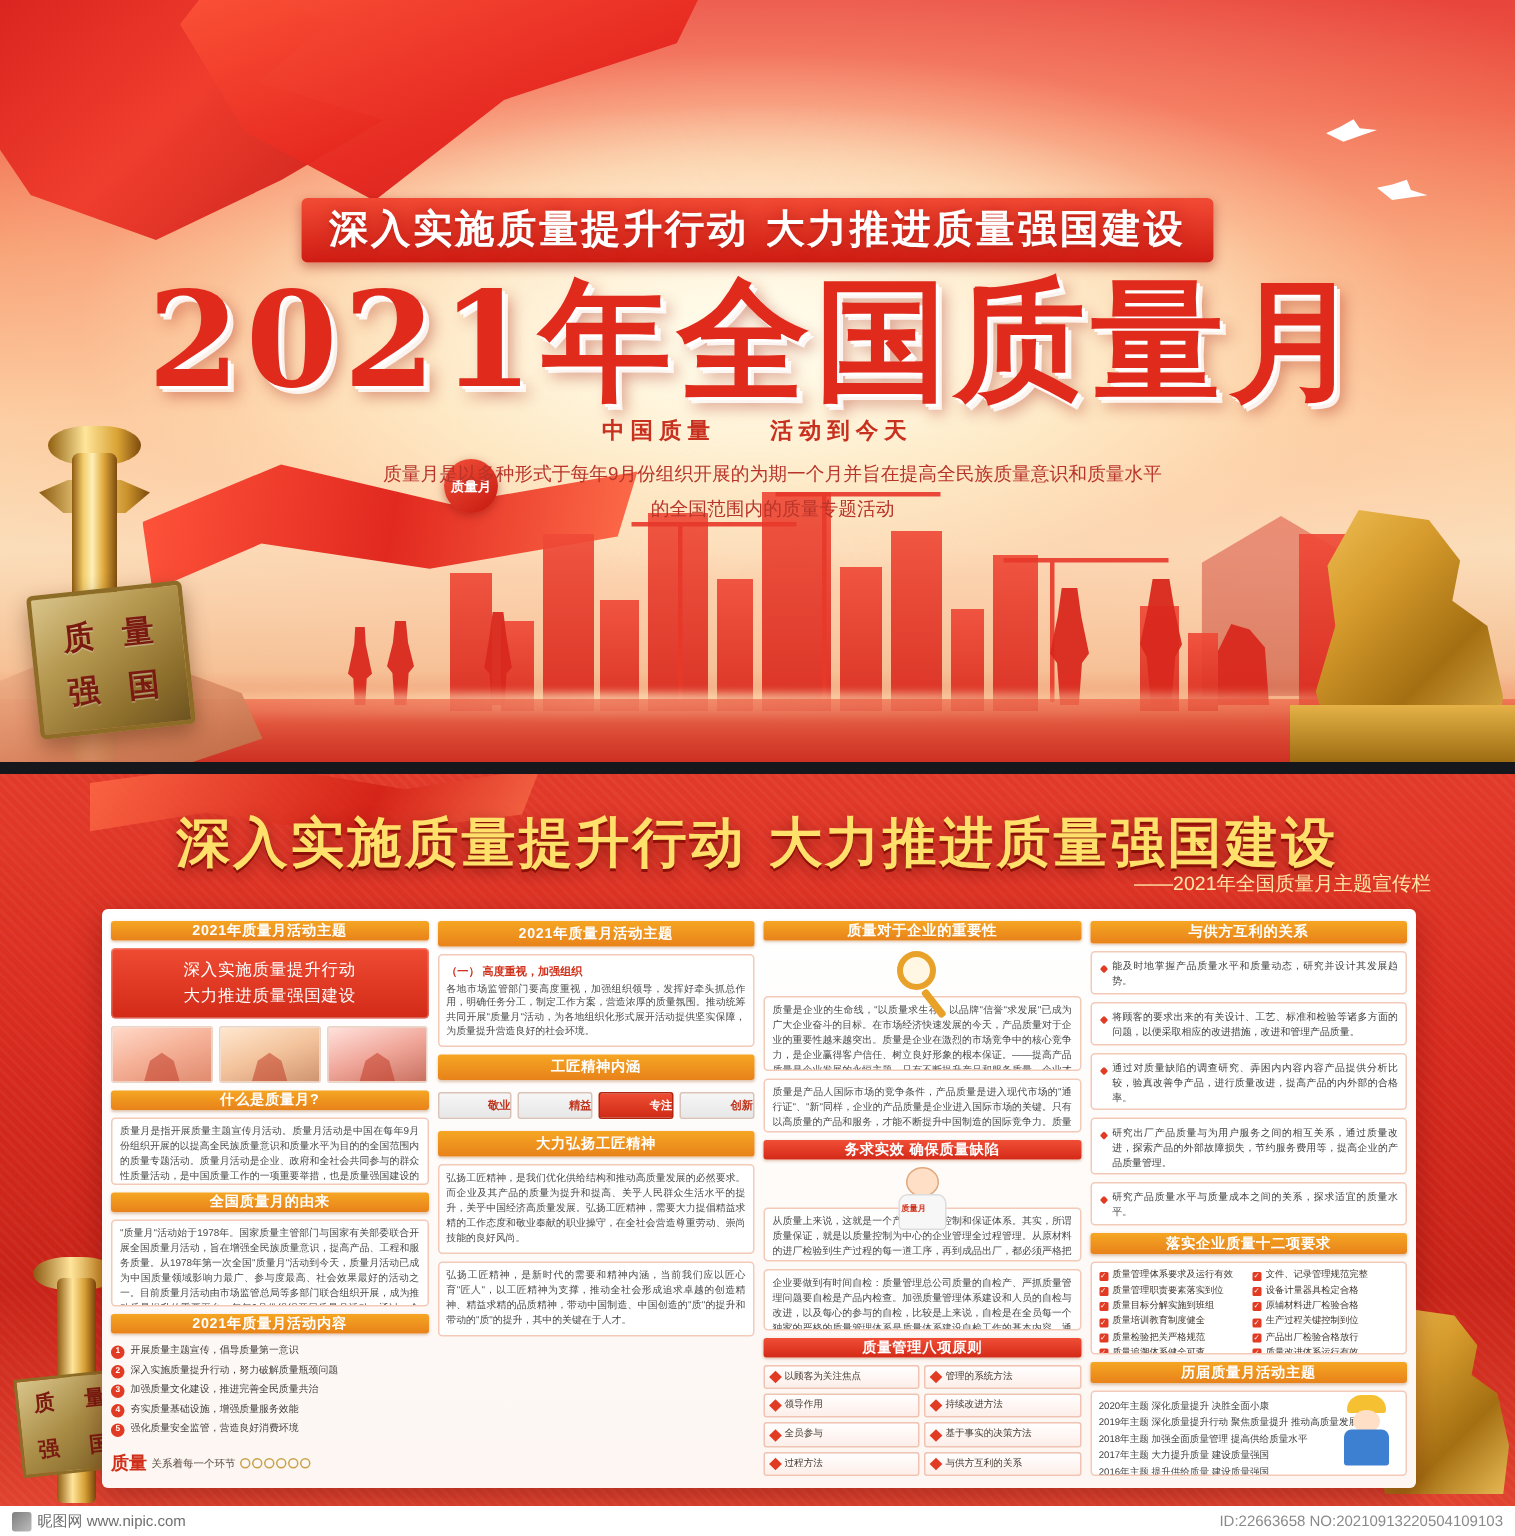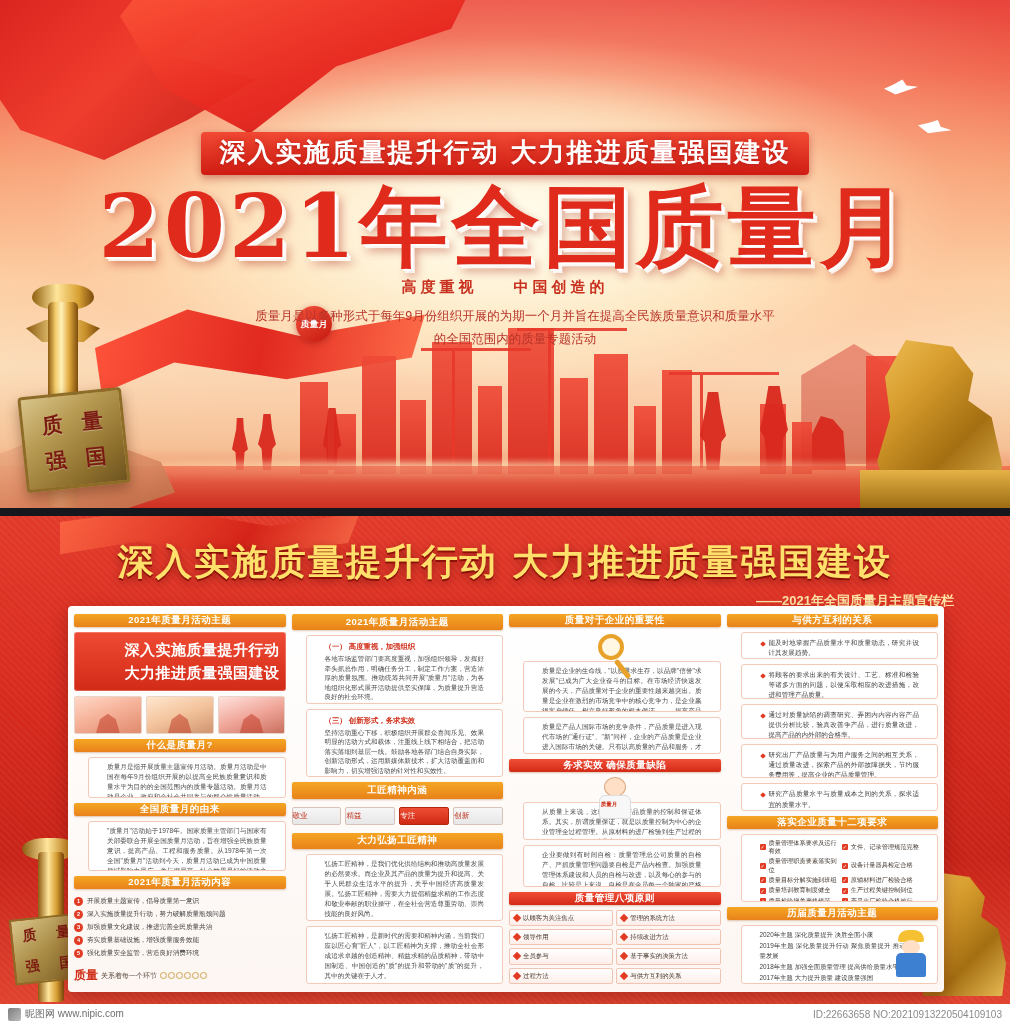--- a/index.html
+++ b/index.html
@@ -246,22 +246,22 @@
     position: absolute; left: 0; top: 22px; width: 1010px;
     text-align: center;
     font-family: "DejaVu Serif", "Liberation Serif", serif;
     font-weight: bold;
     font-size: 36px;
     letter-spacing: 2px;
     color: #ffe06a;
     text-shadow: 0 2px 0 #8e1108, 0 3px 10px rgba(90,10,5,.6);
   }
   .board-sub {
-    position: absolute; right: 56px; top: 76px;
-    font-size: 13px; color: #ffe7a8; font-weight: bold;
+    position: absolute; right: 56px; top: 64px;
+    font-size: 13px; color: #ffe7a8; font-weight: normal;
   }
   .board-pillar {
     position: absolute; left: 16px; top: 318px;
     width: 70px; height: 168px;
   }
   .board-pillar .shaft {
     position: absolute; left: 22px; top: 18px; width: 26px; height: 150px;
     background: linear-gradient(90deg, #8d5a11, #ffe59a 40%, #d9a234 72%, #7c4a0c);
     border-radius: 4px;
   }
@@ -321,37 +321,36 @@
   }
   .sec-head::before { left: -5px; clip-path: polygon(0 0, 100% 0, 100% 100%, 0 100%, 40% 50%); }
   .sec-head::after { right: -5px; clip-path: polygon(0 0, 100% 0, 60% 50%, 100% 100%, 0 100%); }
 
   .sec-head.red { background: linear-gradient(180deg, #f04e36 0%, #d42a18 100%); }
 
   .redbox {
     background: #ffffff;
     border: 1px solid #f3c9b8;
     border-radius: 3px;
-    padding: 4px 18px;
+    padding: 4px 5px;
     font-size: 6.6px;
     line-height: 1.52;
     color: #4a4a4a;
     text-align: justify;
     overflow: hidden;
-    margin-left: 14px;
   }
   .redbox.tight { line-height: 1.45; }
   .hero {
     background: linear-gradient(180deg, #ef4b33, #d22a17);
     color: #fff;
     border-radius: 3px;
     padding: 7px 6px;
-    text-align: right;
-    font-size: 15px;
-    font-weight: bold;
+    text-align: center;
+    font-size: 11px;
+    font-weight: normal;
     line-height: 1.5;
     letter-spacing: .5px;
     box-shadow: inset 0 0 0 1px rgba(255,255,255,.25);
   }
   .photos { display: flex; gap: 4px; }
   .photo {
     flex: 1 1 0; height: 38px; border-radius: 2px;
     border: 1px solid #e9d4c8;
     background: linear-gradient(160deg, #ffd9c8, #f6b39a 45%, #e08a6d);
     position: relative; overflow: hidden;
@@ -386,25 +385,25 @@
     padding: 1px 0 1px 9px;
   }
   .dotlist li::before {
     content: ""; position: absolute; left: 1px; top: 5px;
     width: 4px; height: 4px; background: #e23b23; border-radius: 1px;
     transform: rotate(45deg);
   }
 
   .tagrow { display: flex; gap: 4px; margin: 3px 0; }
   .tag {
-    flex: 1 1 0; text-align: left;
+    flex: 1 1 0; text-align: right;
     background: linear-gradient(180deg, #f6f6f6, #e7e7e7);
     border: 1px solid #d9c3b8;
     border-radius: 2px;
-    font-size: 7.5px; font-weight: normal;
+    font-size: 7.5px; font-weight: bold;
     color: #c0331c;
     padding: 3px 0;
   }
   .tag.sel { background: linear-gradient(180deg, #ef4e33, #cf2a16); color: #fff; border-color: #b2250f; }
 
   .para-title {
     font-size: 7.4px; font-weight: bold; color: #d0301a;
     margin: 2px 0 1px;
   }
   .kv { display: flex; gap: 4px; }
@@ -577,22 +576,22 @@
     </div>
 
     <div class="lion"></div>
     <div class="lion-base"></div>
 
     <div class="ban-sub">
       <span class="bar">深入实施质量提升行动 大力推进质量强国建设</span>
     </div>
     <div class="ban-title">2021年全国质量月</div>
     <div class="ban-slogan">
-      <span>高度重视</span>
-      <span>中国创造的</span>
+      <span>中国质量</span>
+      <span>活动到今天</span>
     </div>
     <div class="ban-badge">质量月</div>
     <div class="ban-desc">质量月是以多种形式于每年9月份组织开展的为期一个月并旨在提高全民族质量意识和质量水平的全国范围内的质量专题活动</div>
   </div>
 
   <div class="board">
     <div class="texture"></div>
     <div class="board-flag"></div>
     <div class="board-title">深入实施质量提升行动 大力推进质量强国建设</div>
     <div class="board-sub">——2021年全国质量月主题宣传栏</div>
@@ -665,24 +664,20 @@
             </span>
         </div>
       </div>
 
       <div class="col">
         <div class="sec-head">2021年质量月活动主题</div>
         <div class="redbox tight">
           <div class="para-title"><span>（一）</span> <span>高度重视，加强组织</span></div>
           <div>各地市场监管部门要高度重视，加强组织领导，发挥好牵头抓总作用，明确任务分工，制定工作方案，营造浓厚的质量氛围。推动统筹共同开展"质量月"活动，为各地组织化形式展开活动提供坚实保障，为质量提升营造良好的社会环境。</div>
         </div>
-        <div class="redbox tight">
-          <div class="para-title"><span>（三）</span> <span>创新形式，务求实效</span></div>
-          <div>坚持活动重心下移，积极组织开展群众喜闻乐见、效果明显的活动方式和载体，注重线上线下相结合，把活动落实落细到基层一线。鼓励各地各部门结合自身实际，创新活动形式，运用新媒体新技术，扩大活动覆盖面和影响力，切实增强活动的针对性和实效性。</div>
-        </div>
 
         <div class="sec-head">工匠精神内涵</div>
         <div class="tagrow">
           <div class="tag">敬业</div>
           <div class="tag">精益</div>
           <div class="tag sel">专注</div>
           <div class="tag">创新</div>
         </div>
 
         <div class="sec-head">大力弘扬工匠精神</div>

